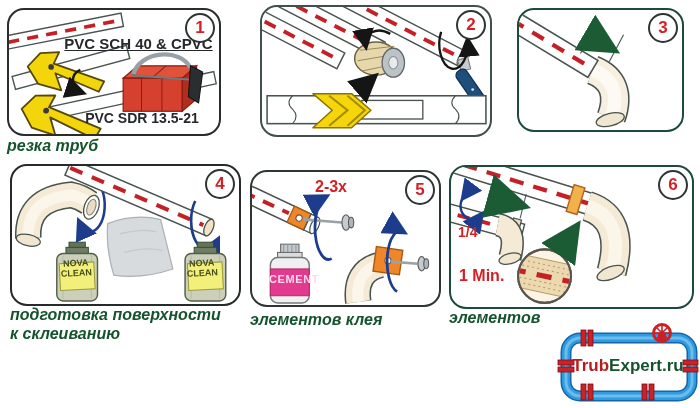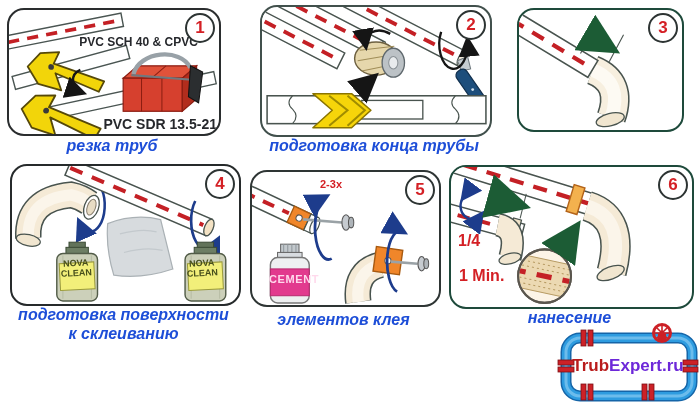--- a/index.html
+++ b/index.html
@@ -9,47 +9,47 @@
   .panel svg{position:absolute;left:0;top:0;width:100%;height:100%;}
   #p1{left:7px;top:8px;width:210px;height:124px;border-color:#2a2d2e;}
   #p2{left:260px;top:5px;width:228px;height:128px;border-color:#41504c;}
   #p3{left:517px;top:8px;width:163px;height:120px;border-color:#1e4a3b;}
   #p4{left:10px;top:164px;width:227px;height:138px;border-color:#262a2b;}
   #p5{left:250px;top:170px;width:187px;height:133px;border-color:#2e3534;}
   #p6{left:449px;top:165px;width:241px;height:140px;border-color:#1e4a3b;}
   .badge{position:absolute;top:3px;right:4px;width:26px;height:26px;border:2px solid #2d3433;
          border-radius:50%;background:#fff;color:#d42025;font-weight:bold;font-size:17px;
          display:flex;align-items:center;justify-content:center;z-index:5;}
-  .caption{position:absolute;text-align:center;font-weight:bold;font-style:italic;color:#1d4ed8;
+  .caption{position:absolute;font-weight:bold;font-style:italic;color:#14532d;
            font-size:16px;line-height:1.18;white-space:pre-line;}
   #c1{left:7px;top:137px;width:210px;}
   #c2{left:260px;top:137px;width:228px;}
   #c3{left:517px;top:133px;width:163px;font-size:15px;}
   #c4{left:10px;top:306px;width:227px;}
   #c5{left:250px;top:311px;width:187px;}
   #c6{left:449px;top:309px;width:241px;}
   .lbl{position:absolute;font-weight:bold;color:#26282c;text-align:center;z-index:4;}
-  .spec-top{left:52px;top:25px;width:155px;font-size:12px;}
-  .spec-bottom{left:58px;top:106px;width:150px;font-size:14px;text-align:right;}
+  .spec-top{left:52px;top:25px;width:155px;font-size:15px;text-decoration:underline;}
+  .spec-bottom{left:58px;top:100px;width:150px;font-size:14px;}
   .red-note{position:absolute;color:#d42025;font-weight:bold;z-index:4;}
-  #note23x{left:44px;top:6px;width:70px;font-size:11px;text-align:center;}
-  #note14{left:7px;top:57px;font-size:16px;margin-top:8px;}
+  #note23x{left:44px;top:6px;width:70px;font-size:16px;text-align:center;}
+  #note14{left:7px;top:57px;font-size:14px;}
   #note1min{left:8px;top:100px;font-size:16px;text-align:right;}
   .can-label{position:absolute;font-weight:bold;font-size:9px;line-height:1.15;color:#474f1c;
              text-align:center;white-space:pre-line;transform:rotate(-3deg);z-index:4;}
   #canL{left:34px;top:92px;width:60px;}
   #canR{left:160px;top:92px;width:60px;}
   .cement-label{position:absolute;left:7px;top:101px;width:60px;text-align:right;font-weight:bold;
                 font-size:11px;letter-spacing:.6px;color:#ffd9ec;z-index:4;}
   .logo{position:absolute;left:556px;top:322px;width:144px;height:84px;}
   .logo svg{position:absolute;left:0;top:0;width:100%;height:100%;}
   .logo-text{position:absolute;left:0;top:34px;width:100%;text-align:center;font-size:17px;
              font-weight:bold;z-index:3;}
   .logo-text .t-red{color:#b91c1c;}
-  .logo-text .t-blue{color:#6d28d9;}
+  .logo-text .t-blue{color:#14532d;}
 </style>
 </head>
 <body>
 
 <div class="stage">
 
   <section class="panel" id="p1">
     <svg viewBox="0 0 206 120" preserveAspectRatio="none">
       <defs>
         <marker id="a1k" markerWidth="9" markerHeight="9" refX="7" refY="4.5" orient="auto">
@@ -142,21 +142,20 @@
 
       <g>
         <path d="M50,84 L88,84 L107,100 L88,117 L50,117 L69,100 Z" fill="#f6d50a" stroke="#8a7400" stroke-width="1.5" stroke-linejoin="round"></path>
         <path d="M66,86 L84,100 L66,115" fill="none" stroke="#a08c00" stroke-width="2"></path>
         <path d="M84,86 L101,100 L84,115" fill="none" stroke="#a08c00" stroke-width="2"></path>
       </g>
       <line x1="94" y1="82" x2="110" y2="68" stroke="#151515" stroke-width="3.2" marker-end="url(#a2k)"></line>
     </svg>
     <div class="badge">2</div>
   </section>
-  <div class="caption" id="c2">подготовка конца трубы</div>
 
   <section class="panel" id="p3">
     <svg viewBox="0 0 159 116" preserveAspectRatio="none">
       <defs>
         <marker id="a3g" markerWidth="8" markerHeight="8" refX="6" refY="4" orient="auto">
           <path d="M0,0 L8,4 L0,8 Z" fill="#1c5c35"></path>
           </marker>
       </defs>
       <g>
         <path d="M72,58 Q102,70 90,104" fill="none" stroke="#49544f" stroke-width="29"></path>
@@ -324,21 +323,21 @@
           </g>
         </g>
         <circle cx="92" cy="106" r="26" fill="none" stroke="#5a564e" stroke-width="2"></circle>
       </g>
       <line x1="106" y1="84" x2="122" y2="60" stroke="#1c5c35" stroke-width="5" marker-end="url(#a6g)"></line>
     </svg>
     <span class="red-note" id="note14">1/4</span>
     <span class="red-note" id="note1min">1 Min.</span>
     <div class="badge">6</div>
   </section>
-  <div class="caption" id="c6">нанесение</div>
+  <div class="caption" id="c6">элементов</div>
 
   <div class="logo">
     <svg viewBox="0 0 144 84" preserveAspectRatio="none">
       <rect x="10" y="16" width="126" height="58" rx="14" fill="none" stroke="#1565a8" stroke-width="11"></rect>
       <rect x="10" y="16" width="126" height="58" rx="14" fill="none" stroke="#2e9ce0" stroke-width="8"></rect>
       <rect x="10" y="16" width="126" height="58" rx="14" fill="none" stroke="#6cbcec" stroke-width="3"></rect>
       <g fill="#cc2127" stroke="#7d1115" stroke-width="0.8">
         <rect x="25" y="8" width="5" height="16"></rect>
           <rect x="32" y="8" width="5" height="16"></rect>
         <rect x="25" y="62" width="5" height="16"></rect>

